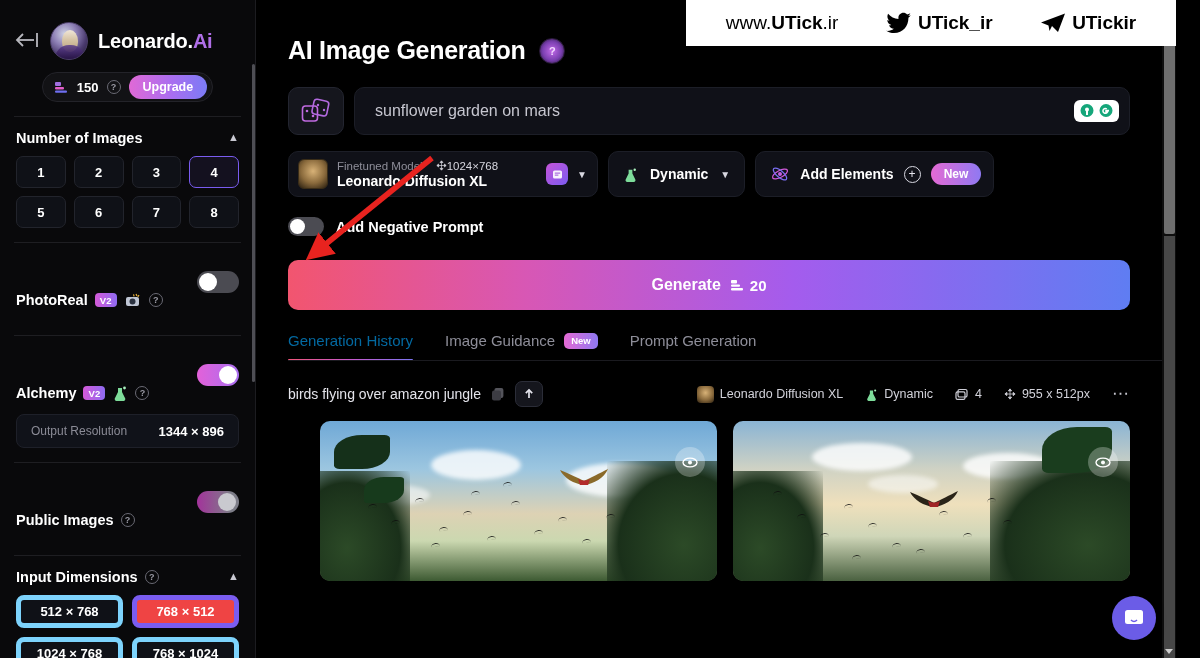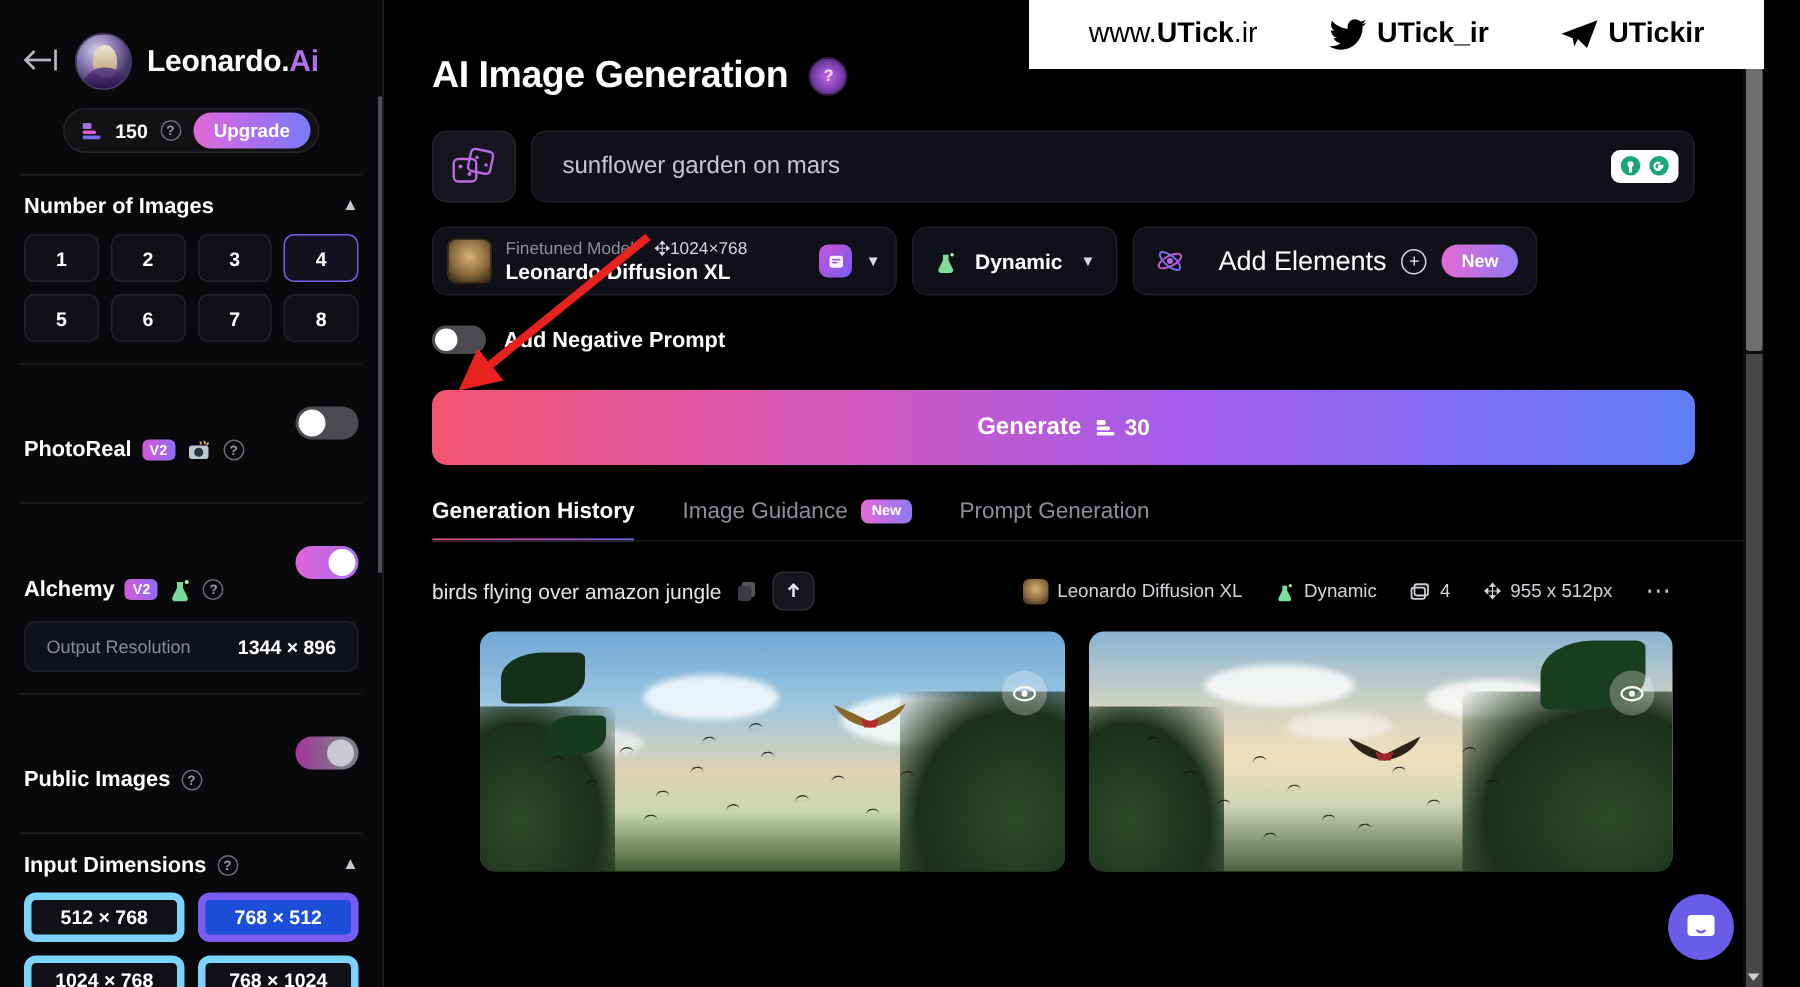--- a/index.html
+++ b/index.html
@@ -128,21 +128,21 @@
   .dim-grid {
     display:grid; grid-template-columns: repeat(2,1fr);
     gap: 9px; padding: 10px 16px 0 16px;
   }
   .dim-cell {
     height: 33px; border-radius: 8px;
     background:#0f1117; border:5px solid #7dd3fc;
     display:flex; align-items:center; justify-content:center;
     font-size: 13px; font-weight: 700; cursor:pointer;
   }
-  .dim-cell.sel { border-color:#7a5cf0; background:#1d4ed8; }
+  .dim-cell.sel { border-color:#7a5cf0; background:#ef4444; }
   .adv-controls { font-size: 14.5px; font-weight:700; padding: 14px 16px 0 16px; color:#f2f2f5; }
 
   .sb-scroll {
     position:absolute; right: 0px; top: 64px;
     width: 3px; height: 318px; border-radius: 3px; background:#4e4e54;
   }
 
   
   .main { flex: 1; position: relative; height: 658px; background:#000; overflow:hidden;}
   .page-title-row { display:flex; align-items:center; gap: 14px; padding: 36px 0 0 32px;}
@@ -201,21 +201,21 @@
 
   .dyn-chip {
     height: 46px; border-radius:10px; background:#101118; border:1px solid #1c1e27;
     display:flex; align-items:center; gap: 12px; padding: 0 14px; cursor:pointer;
   }
   .dyn-label { font-size: 14px; font-weight:700; }
   .elem-chip {
     height: 46px; border-radius:10px; background:#101118; border:1px solid #1c1e27;
     display:flex; align-items:center; gap: 10px; padding: 0 12px 0 14px; cursor:pointer;
   }
-  .elem-label { font-size: 18px; font-weight:400;margin-left:12px; }
+  .elem-label { font-size: 14px; font-weight:700; }
   .plus-circle {
     width: 17px; height: 17px; border-radius:50%; border:1.4px solid #d9d9e2;
     display:flex; align-items:center; justify-content:center; font-size:12px; line-height:1; color:#e6e6ee;
   }
   .new-pill {
     background: linear-gradient(90deg,#e46ad4,#8f79f2);
     border-radius: 999px; font-size: 12px; font-weight:800;
     padding: 4px 13px; color:#fff;
   }
 
@@ -228,32 +228,32 @@
     margin: 24px 46px 0 32px; height: 50px; border-radius: 10px;
     background: linear-gradient(90deg, #f2556f 0%, #d857b4 28%, #a45ced 60%, #5f7df2 100%);
     display:flex; align-items:center; justify-content:center; gap: 10px;
     font-size: 16px; font-weight: 700; color:#fff; cursor:pointer; border:none;
     font-family: inherit; width: calc(100% - 78px);
   }
   .gen-cost { display:flex; align-items:center; gap:5px; font-size: 15px; font-weight:700;}
 
   .tabs { display:flex; align-items:center; gap: 32px; padding: 22px 0 0 32px; position:relative;}
   .tab { font-size: 15px; color:#8e8e99; cursor:pointer; padding-bottom: 12px; position:relative; display:flex; align-items:center; gap:9px;}
-  .tab.active { color:#ffffff; font-weight:700; }
+  .tab.active { color:#0369a1; font-weight:400; }
   .tab.active::after {
     content:""; position:absolute; left:0; right:0; bottom:0; height:2.5px;
     background: linear-gradient(90deg,#f0567a,#c759cc,#7b74f0); border-radius:2px;
   }
   .tab-new {
     background: linear-gradient(90deg,#e46ad4,#8f79f2);
     border-radius: 5px; font-size: 9.5px; font-weight:800; padding: 2.5px 7px; color:#fff;
   }
   .tabs-underline { position:absolute; left: 32px; right: 0; bottom: 0; height:1px; background:#1a1a1f;}
 
-  .history { padding: 20px 15px 0 32px; }
+  .history { padding: 20px 0 0 32px; }
   .hist-head { display:flex; align-items:center; justify-content:space-between; padding-right: 46px;}
   .hist-left { display:flex; align-items:center; gap: 10px;}
   .hist-prompt { font-size: 14px; color:#e3e3ea; }
   .copy-icon { width:14px; height:15px; opacity:.55; cursor:pointer;}
   .share-btn {
     width: 28px; height: 26px; border-radius:7px;
     background:#15161d; border:1px solid #2b2d38;
     display:flex; align-items:center; justify-content:center; cursor:pointer;
   }
   .hist-meta { display:flex; align-items:center; gap: 22px; font-size: 12.5px; color:#d2d2da;}
@@ -545,21 +545,21 @@
     </div>
 
     <button class="generate-btn">
       <span>Generate</span>
       <span class="gen-cost">
         <svg width="14" height="13" viewBox="0 0 14 13">
           <rect x="0" y="1" width="6" height="3.4" rx="1" fill="#fff"></rect>
           <rect x="0" y="5.4" width="9" height="2.4" rx="1" fill="#fff"></rect>
           <rect x="0" y="9" width="12" height="2.4" rx="1" fill="#fff"></rect>
         </svg>
-        <span>30</span>
+        <span>20</span>
       </span>
     </button>
 
     <div class="tabs">
       <div class="tab active">
         <span>Generation History</span>
       </div>
       <div class="tab">
         <span>Image Guidance</span>
         <span class="tab-new">New</span>

